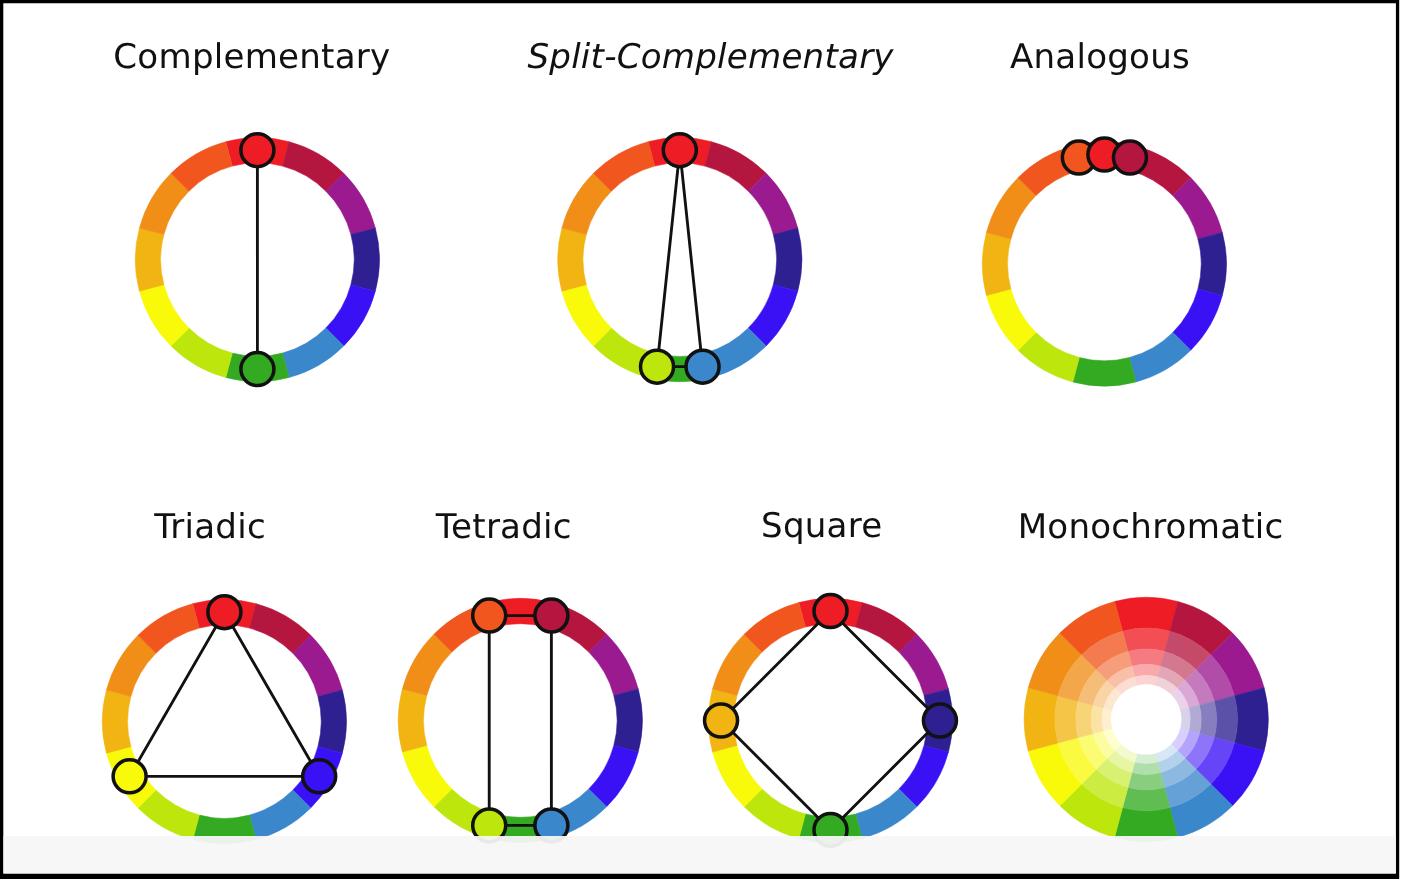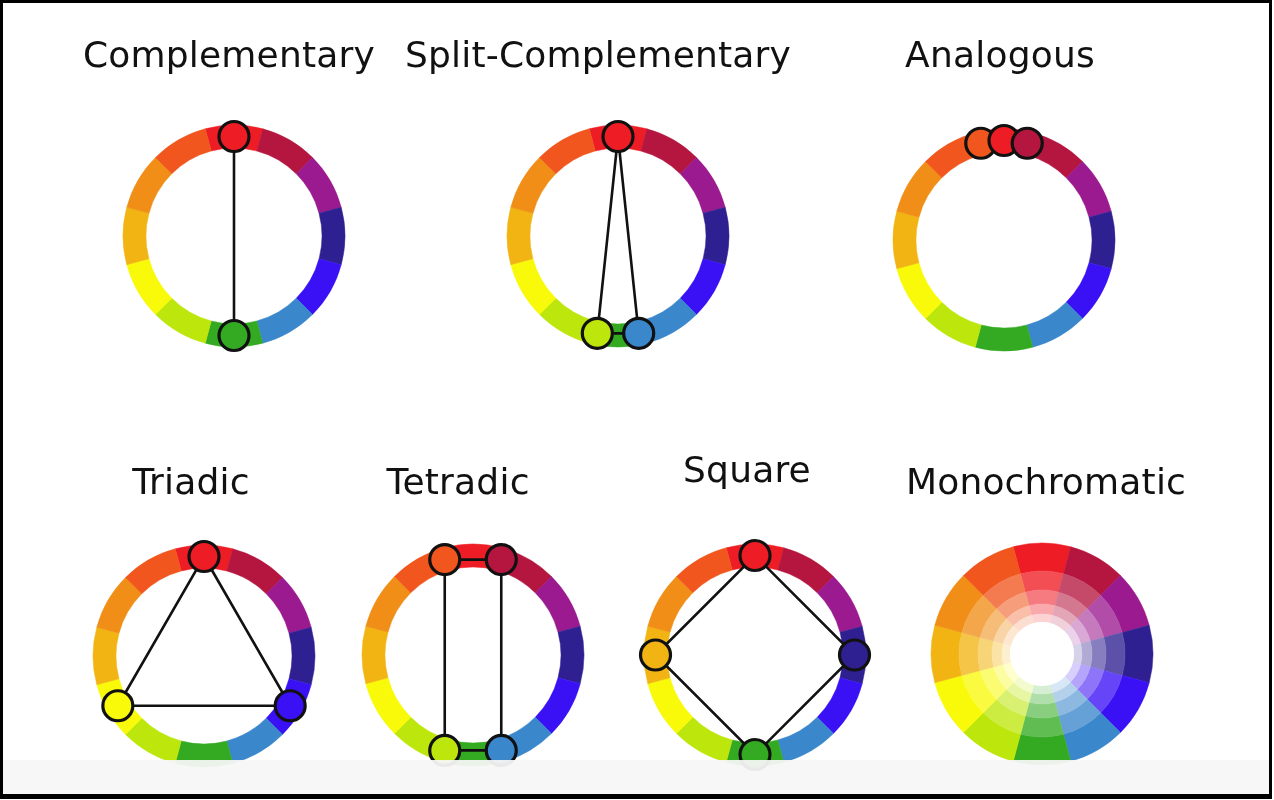--- a/index.html
+++ b/index.html
@@ -1,18 +1,18 @@
 <!DOCTYPE html>
 <html><head>
 <meta charset="utf-8">
 <style>
   html, body { margin: 0; padding: 0; background: #ffffff; }
   body { width: 1274px; height: 800px; position: relative; overflow: hidden; font-family: "DejaVu Sans", "Liberation Sans", sans-serif; }
   .frame { position: absolute; left: 0; top: 0; width: 1266px; height: 791px; border: 3px solid #000; border-bottom-width: 5px; background: #fff; overflow: hidden; }
-  .title { position: absolute; font-size: 36px; font-weight: 500; color: #111; letter-spacing: 0.2px; white-space: nowrap; transform: translateX(-50%); line-height: 1; }
+  .title { position: absolute; font-size: 31px; font-weight: 500; color: #111; letter-spacing: 0.2px; white-space: nowrap; transform: translateX(-50%); line-height: 1; }
   svg.canvas { position: absolute; left: 0; top: 0; }
   .bottom-bar { position: absolute; left: 0; top: 757px; width: 100%; height: 40px; background: rgba(246,246,246,0.94); }
 </style>
 </head>
 <body>
 
 <div class="frame">
   <svg class="canvas" id="canvas" width="1266" height="791" viewBox="0 0 1266 791">
       <g>
         <path d="M202.27108599362018,125.78223328191342 A111,111 0 0 1 259.7289140063798,125.78223328191342 L253.77607596902183,147.998527286562 A88,88 0 0 0 208.22392403097817,147.998527286562 Z" fill="#ee1c24" stroke="#ee1c24" stroke-width="0.5"></path>
@@ -182,21 +182,21 @@
         <path d="M1028.6472381958993,689.6370330515628 A40,40 0 0 1 1010.7157287525381,679.2842712474619 L1016.3725830020305,673.6274169979695 A32,32 0 0 0 1030.7177905567194,681.9096264412502 Z" fill="rgb(242,250,206)" stroke="rgb(242,250,206)" stroke-width="0.5"></path>
         <path d="M1010.7157287525381,679.2842712474619 A40,40 0 0 1 1000.3629669484372,661.3527618041009 L1008.0903735587498,659.2822094432806 A32,32 0 0 0 1016.3725830020305,673.6274169979695 Z" fill="rgb(254,254,206)" stroke="rgb(254,254,206)" stroke-width="0.5"></path>
         <path d="M1000.3629669484372,661.3527618041009 A40,40 0 0 1 1000.3629669484372,640.6472381958991 L1008.0903735587498,642.7177905567194 A32,32 0 0 0 1008.0903735587498,659.2822094432806 Z" fill="rgb(252,240,208)" stroke="rgb(252,240,208)" stroke-width="0.5"></path>
         <path d="M1000.3629669484372,640.6472381958991 A40,40 0 0 1 1010.7157287525381,622.7157287525381 L1016.3725830020305,628.3725830020305 A32,32 0 0 0 1008.0903735587498,642.7177905567194 Z" fill="rgb(252,232,209)" stroke="rgb(252,232,209)" stroke-width="0.5"></path>
         <path d="M1010.7157287525381,622.7157287525381 A40,40 0 0 1 1028.6472381958993,612.3629669484372 L1030.7177905567194,620.0903735587498 A32,32 0 0 0 1016.3725830020305,628.3725830020305 Z" fill="rgb(252,221,210)" stroke="rgb(252,221,210)" stroke-width="0.5"></path>
         <circle cx="1039" cy="651" r="32" fill="#ffffff"></circle>
       </g>
     </svg>
 
   <div class="title" style="left:226px;top:34px;">Complementary</div>
-  <div class="title" style="left:595px;top:34px;">Split-Complementary</div>
+  <div class="title" style="left:643px;top:34px;font-style:italic;">Split-Complementary</div>
   <div class="title" style="left:997px;top:34px;text-align:center;">Analogous</div>
   <div class="title" style="left:188px;top:461px;">Triadic</div>
   <div class="title" style="left:455px;top:461px;text-align:center;">Tetradic</div>
-  <div class="title" style="left:744px;top:449px;">Square</div>
+  <div class="title" style="left:744px;top:460px;">Square</div>
   <div class="title" style="left:1043px;top:461px;text-align:center;">Monochromatic</div>
 
   <div class="bottom-bar"></div>
 </div>
 
 </body></html>

